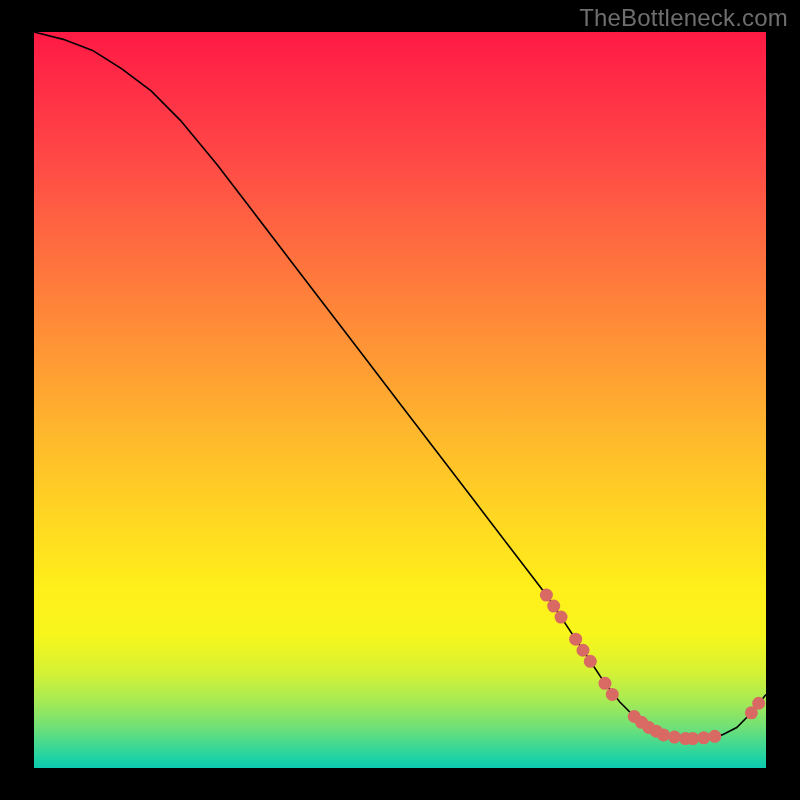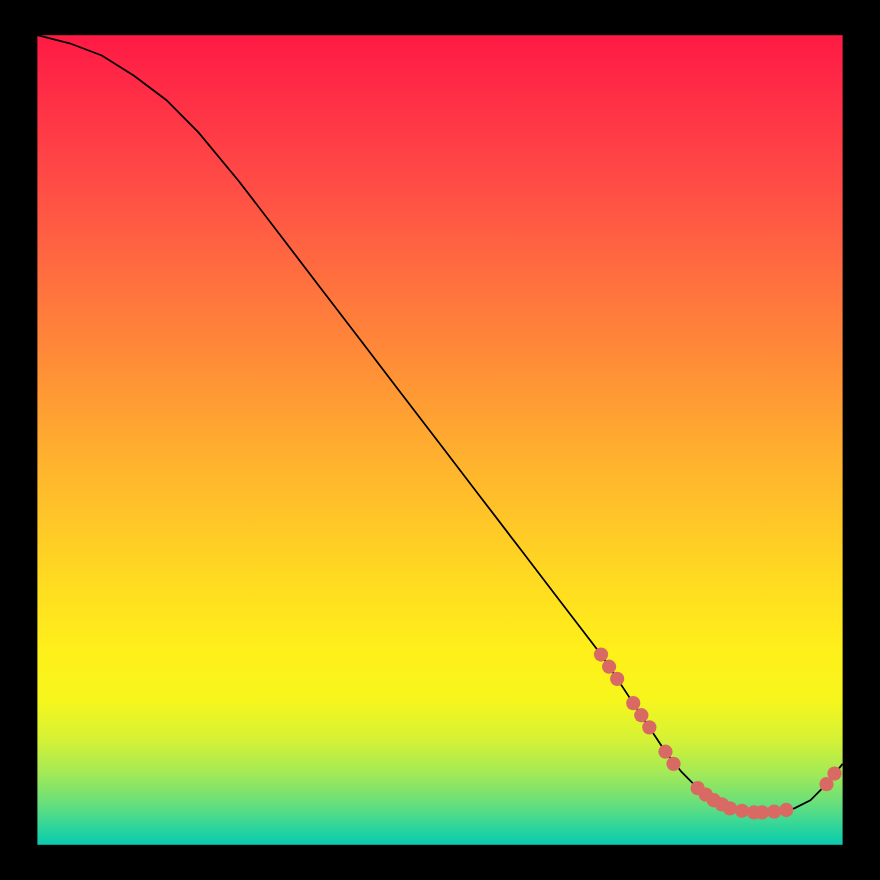--- a/index.html
+++ b/index.html
@@ -96,13 +96,14 @@
           <circle cx="640.50" cy="705.09" r="6.5" class="marker"></circle>
           <circle cx="651.48" cy="706.56" r="6.5" class="marker"></circle>
           <circle cx="658.80" cy="706.56" r="6.5" class="marker"></circle>
           <circle cx="669.78" cy="705.82" r="6.5" class="marker"></circle>
           <circle cx="680.76" cy="704.35" r="6.5" class="marker"></circle>
           <circle cx="717.36" cy="680.80" r="6.5" class="marker"></circle>
           <circle cx="724.68" cy="671.23" r="6.5" class="marker"></circle>
         </g>
     </svg>
   </div>
+  <div class="watermark">TheBottleneck.com</div>
 </div>
 
 </body></html>

